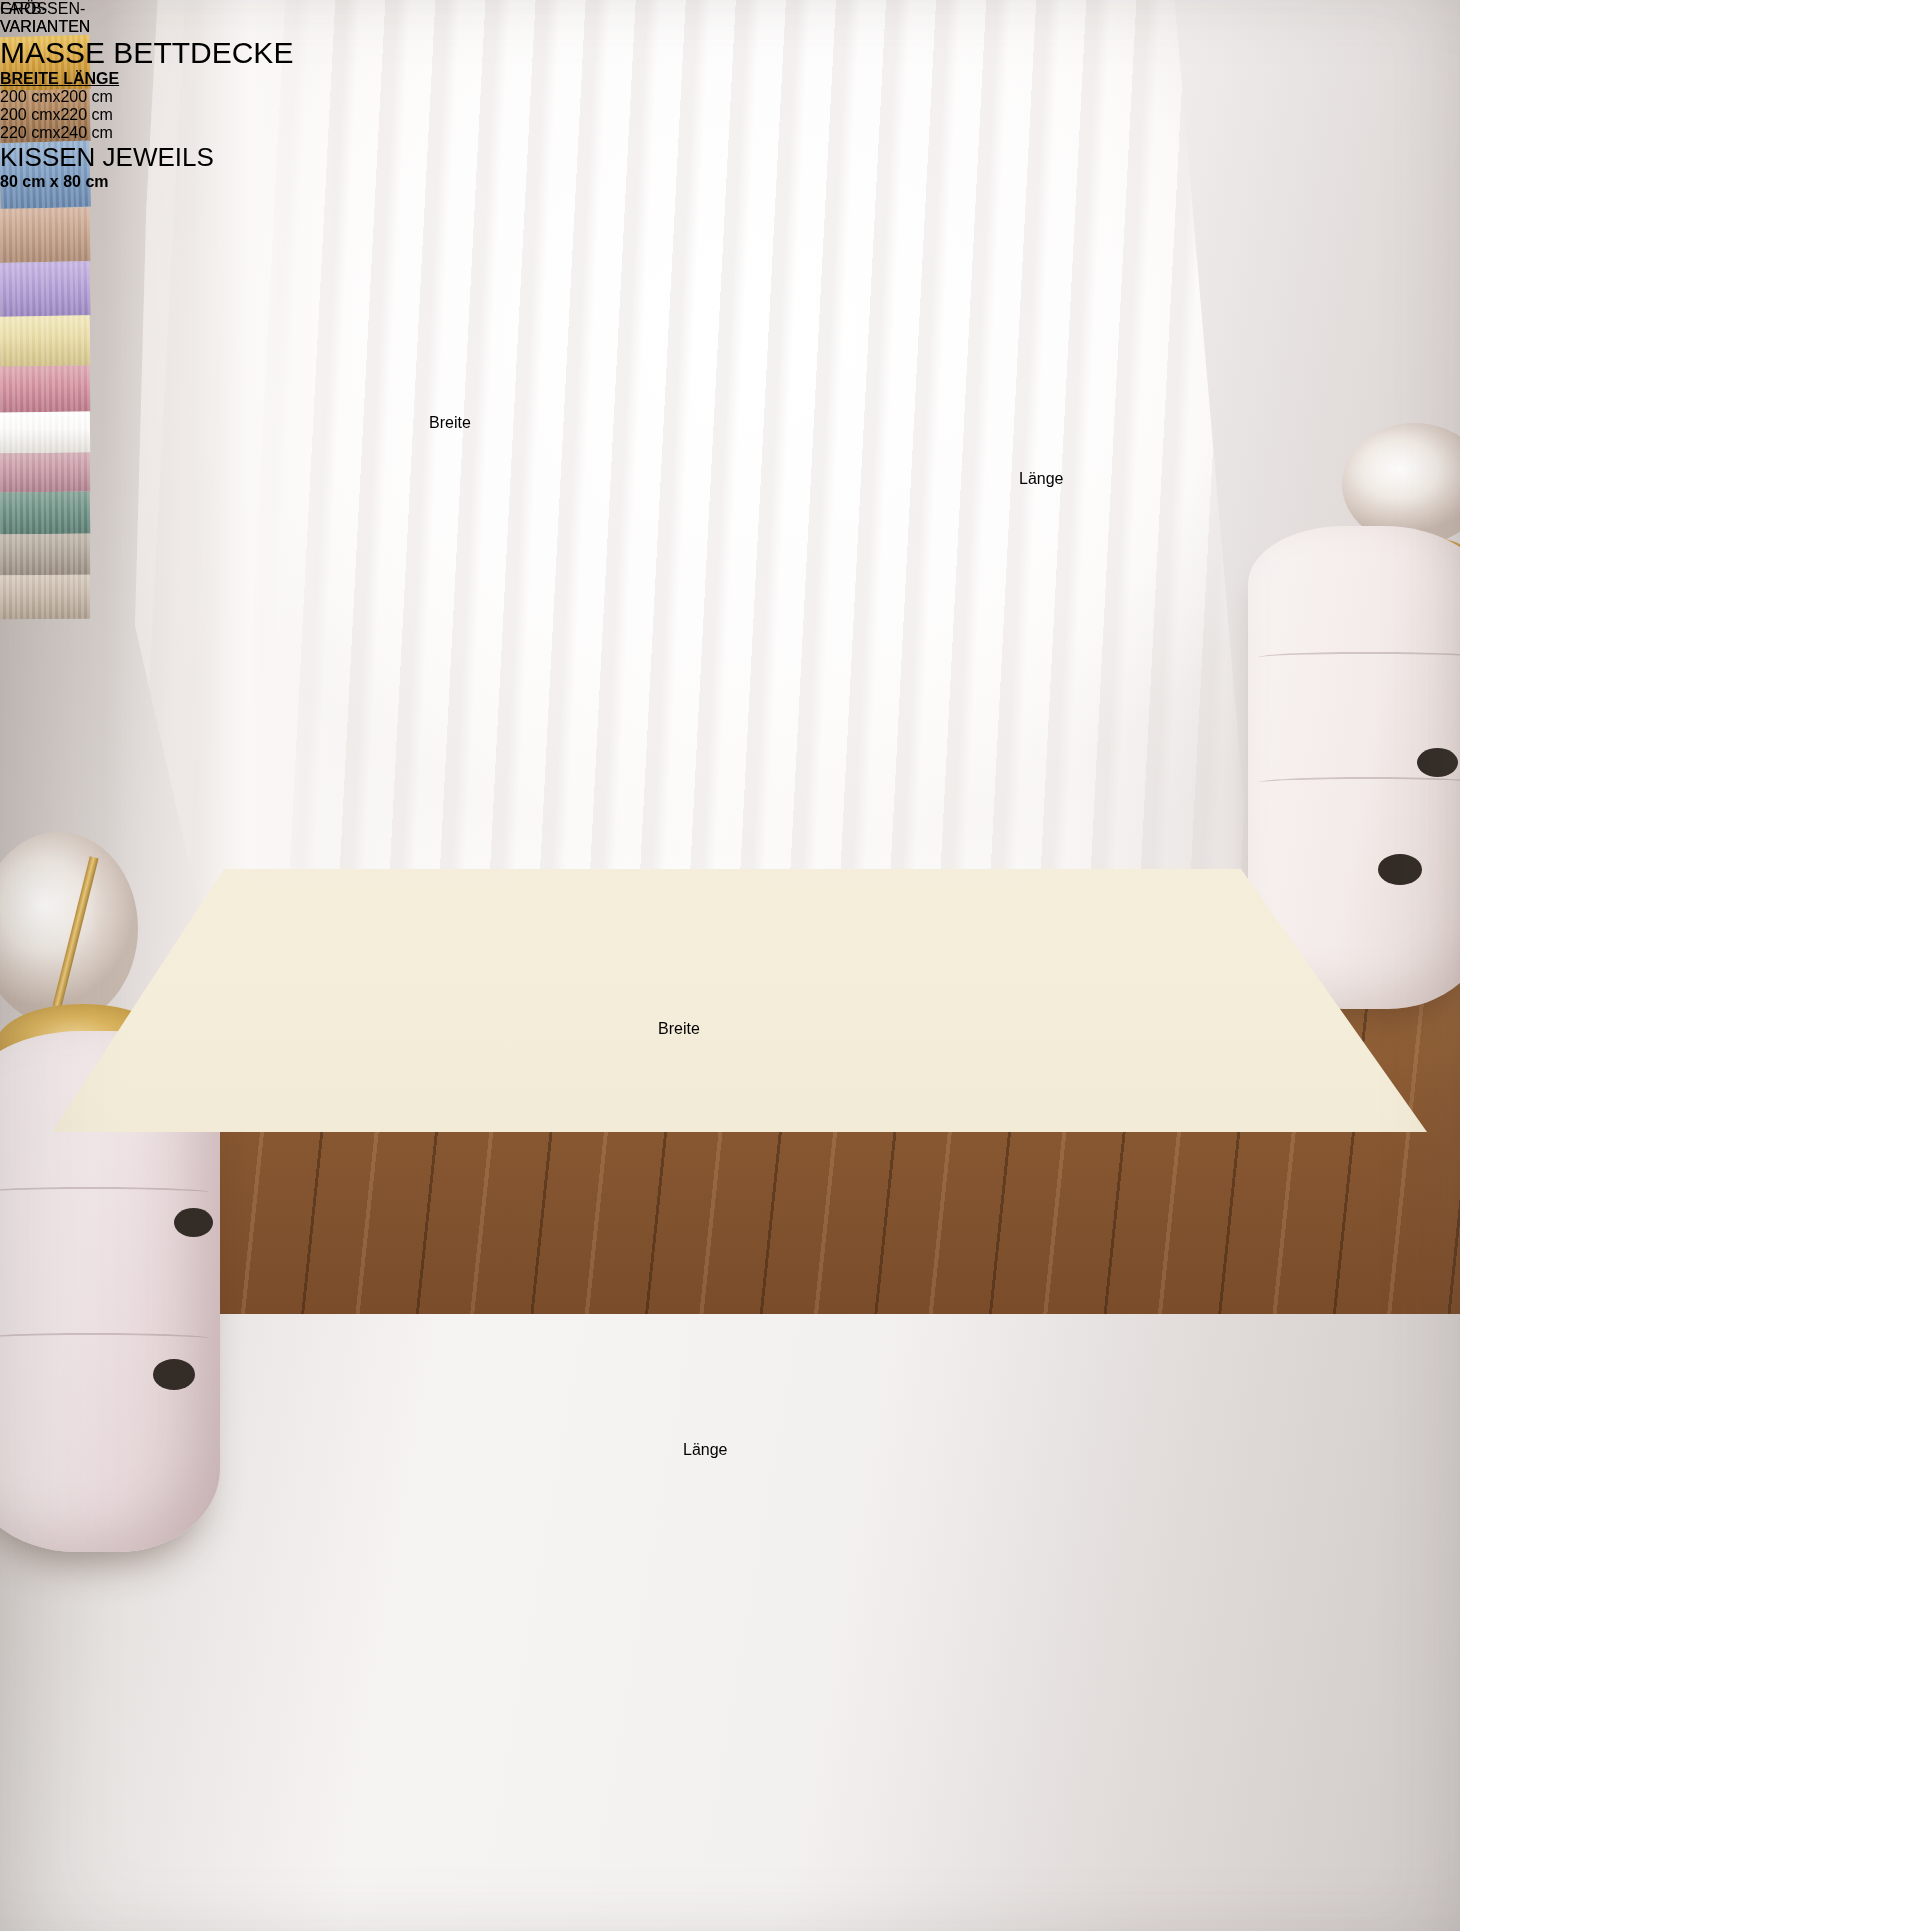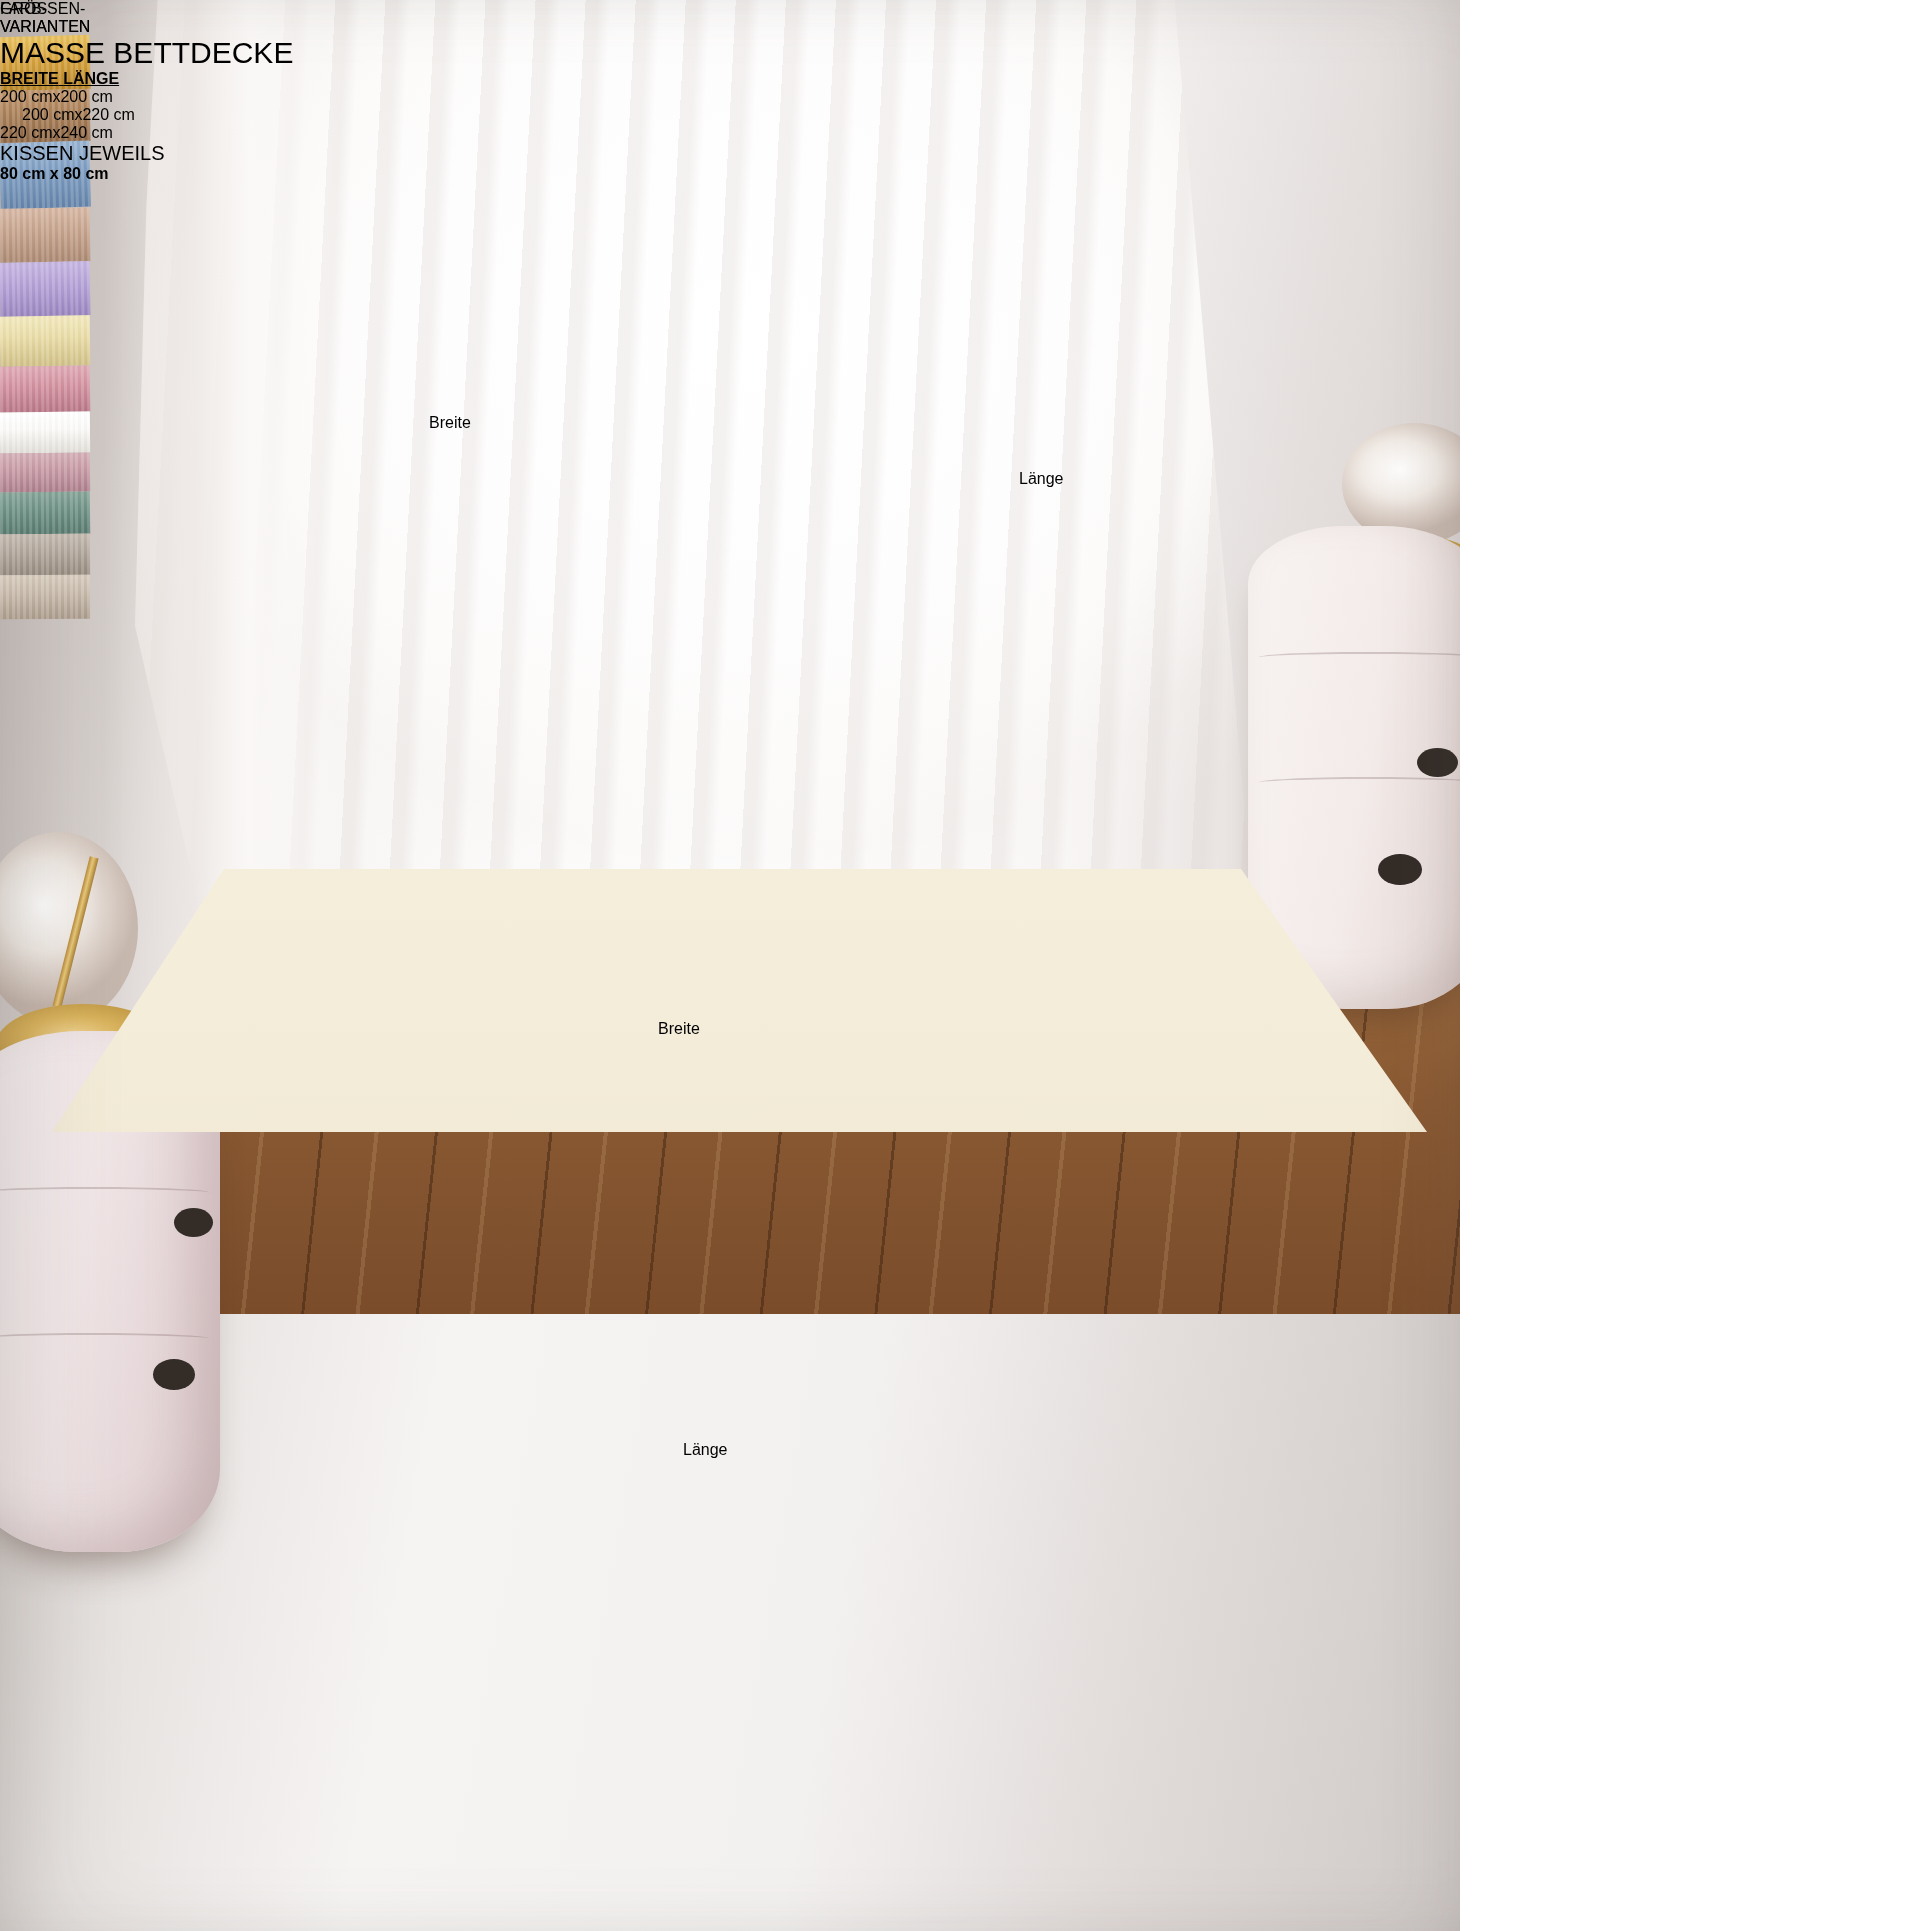--- a/index.html
+++ b/index.html
@@ -183,25 +183,25 @@
   <div class="card-title"><span>GRÖSSEN-</span><br><span>VARIANTEN</span></div>
   <div class="sz bold" style="top:178px;font-size:30px;">MASSE BETTDECKE</div>
   <div class="sz row" style="top:239px;text-decoration:underline;">
     <span class="bold" style="font-weight:700;">BREITE</span>
     <span class="xsep"></span>
     <span class="bold" style="font-weight:700;">LÄNGE</span>
   </div>
   <div id="size-rows">
       <div class="sz row" style="top: 301px;"><span>200 cm</span><span class="xsep">x</span><span>200 cm</span></div>
       <div class="szhr" style="top: 352px;"></div>
-      <div class="sz row" style="top: 380px; padding-left: 22px;"><span>200 cm</span><span class="xsep">x</span><span>220 cm</span></div>
+      <div class="sz row" style="top: 380px;"><span>200 cm</span><span class="xsep">x</span><span>220 cm</span></div>
       <div class="szhr" style="top: 425px;"></div>
       <div class="sz row" style="top: 453px;"><span>220 cm</span><span class="xsep">x</span><span>240 cm</span></div>
       <div class="szhr" style="top: 499px;"></div>
     </div>
-  <div class="sz bold" style="top:546px;font-size:20px;">KISSEN JEWEILS</div>
+  <div class="sz bold" style="top:546px;font-size:26px;">KISSEN JEWEILS</div>
   <div class="sz row" style="top:595px;font-weight:bold;">
     <span>80 cm</span>
     <span class="xsep">x</span>
     <span>80 cm</span>
   </div>
 </div>
 
 
 </body></html>

